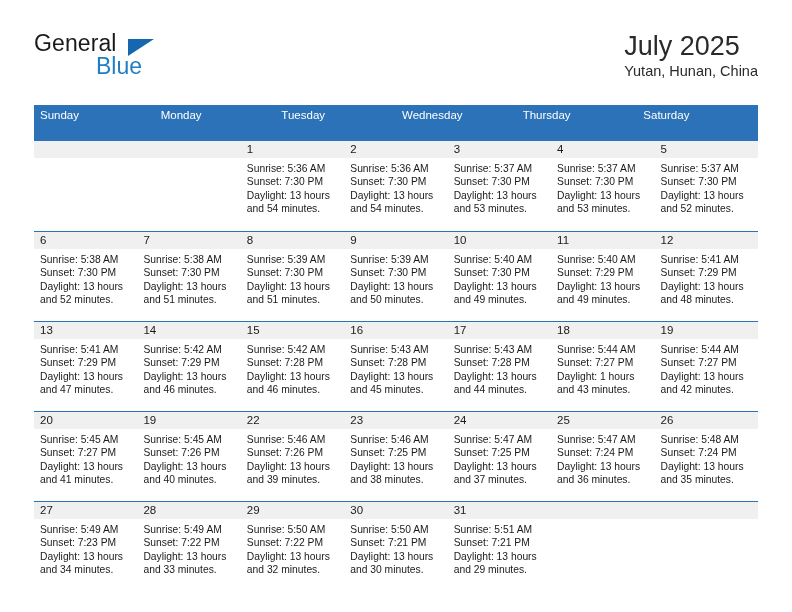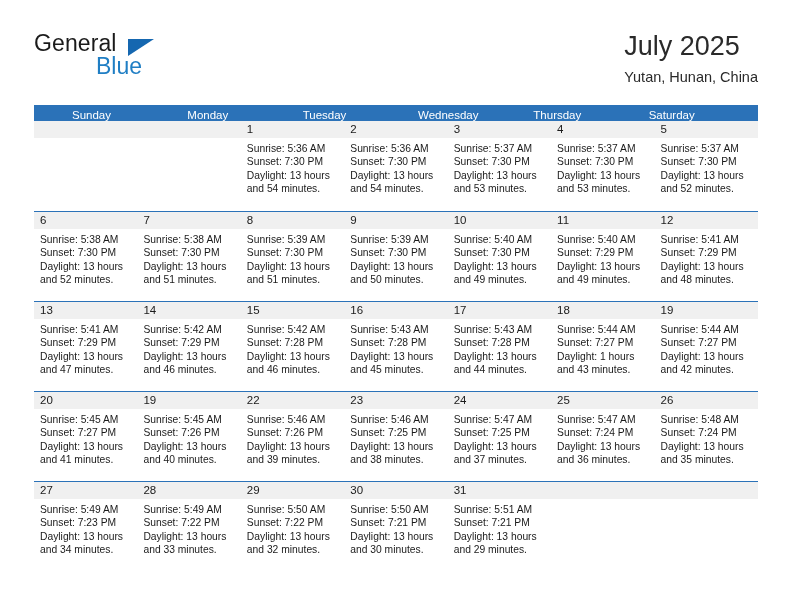--- a/index.html
+++ b/index.html
@@ -68,39 +68,37 @@
     right: 0;
     top: 0;
   }
   .cal-title {
     font-size: 27px;
     color: #2a2a2a;
     line-height: 32px;
     white-space: nowrap;
   }
   .cal-subtitle {
-    margin-top: 6px;
     font-size: 14.5px;
     color: #2a2a2a;
     line-height: 18px;
     white-space: nowrap;
   }
 
   
   .calendar {
     position: absolute;
     left: 34px;
     top: 105px;
     width: 724px;
   }
   .dow-row {
     display: flex;
     background: #2b72b8;
-    height: 16px;
-    padding-left: 32px;
+    height: 36px;
   }
   .dow {
     flex: 1 1 0;
     color: #ffffff;
     font-size: 11.5px;
     line-height: 20px;
     padding-left: 6px;
     box-sizing: border-box;
     white-space: nowrap;
   }

